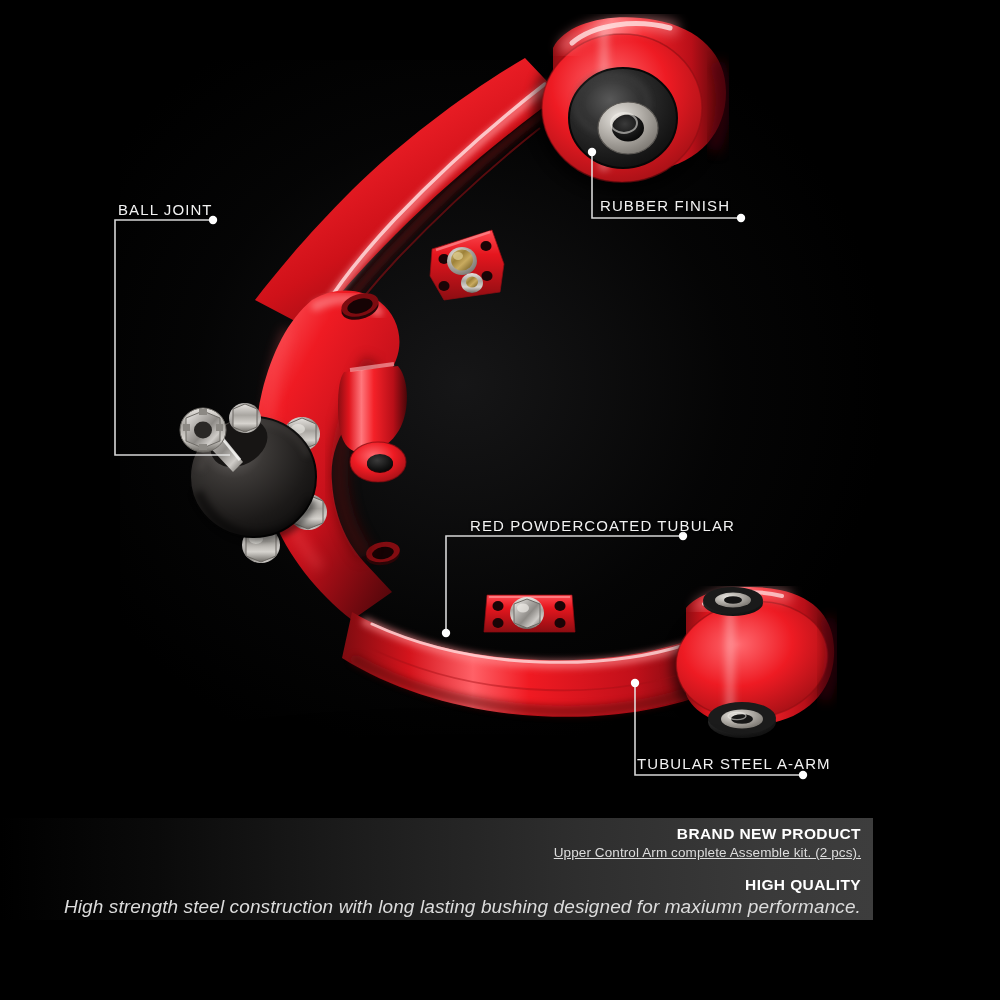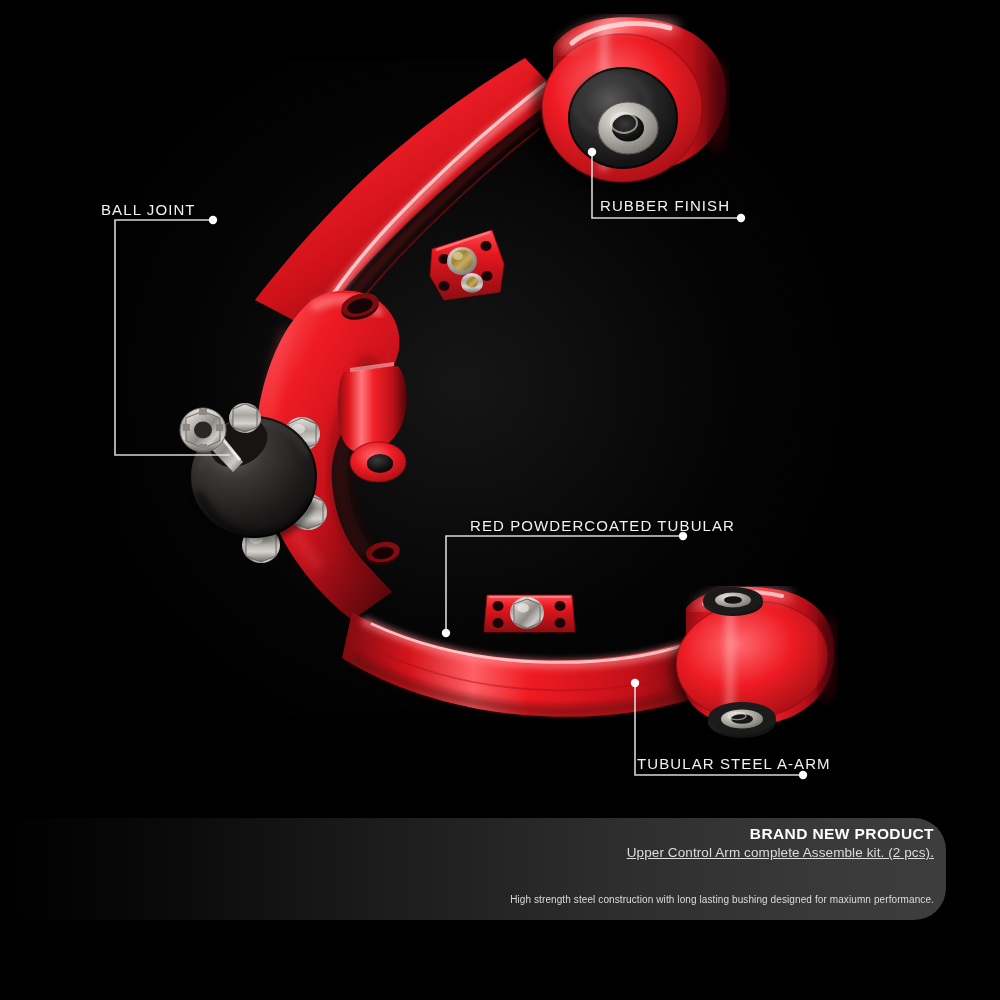--- a/index.html
+++ b/index.html
@@ -15,28 +15,28 @@
   
   #product{position:absolute;left:0;top:0;width:1000px;height:1000px;}
 
   
   .callout{position:absolute;color:#f2f2f2;font-size:15px;letter-spacing:1.1px;
     white-space:nowrap;text-shadow:0 0 3px rgba(0,0,0,.9);font-weight:400;}
   .leader{position:absolute;pointer-events:none;}
   .leader svg{display:block;overflow:visible;}
 
   
-  #banner{position:absolute;left:0;top:818px;width:946px;height:102px;
-    background:linear-gradient(to right,#000000 0%,#0a0a0a 18%,#1d1d1d 42%,#2e2e2e 66%,#3a3a3a 88%,#3d3d3d 100%);border-radius:32px;}
+  #banner{position:absolute;left:0;top:818px;width:873px;height:102px;
+    background:linear-gradient(to right,#000000 0%,#0a0a0a 18%,#1d1d1d 42%,#2e2e2e 66%,#3a3a3a 88%,#3d3d3d 100%);}
   #banner .inner{position:absolute;right:12px;top:6px;text-align:right;}
   .b-title{color:#ffffff;font-size:15.5px;font-weight:700;letter-spacing:.4px;line-height:1.25;}
   .b-sub{color:#dcdcdc;font-size:13.5px;font-weight:400;letter-spacing:.1px;line-height:1.3;margin-top:1px;text-decoration:underline;}
   .b-gap{height:13px;}
   .b-title2{color:#ffffff;font-size:15.5px;font-weight:700;letter-spacing:.4px;line-height:1.25;}
-  .b-sub2{color:#dcdcdc;font-size:10px;font-weight:400;letter-spacing:.1px;line-height:1.3;margin-top:18px;}
+  .b-sub2{color:#dcdcdc;font-size:19px;font-weight:400;letter-spacing:.1px;line-height:1.3;margin-top:1px;font-style:italic;}
 </style>
 </head>
 <body>
 
 <div id="stage">
 
   <div class="bg-glow"></div>
 
   <svg id="product" viewBox="0 0 1000 1000" xmlns="http://www.w3.org/2000/svg">
     <defs>
@@ -331,21 +331,21 @@
 
     <ellipse cx="470" cy="760" rx="300" ry="40" fill="#000" opacity=".5" filter="url(#blur6)"></ellipse>
   </svg>
 
   <div class="leader" style="left:0;top:0;width:1000px;height:1000px;">
     <svg width="1000" height="1000">
       <path d="M213,220 L115,220 L115,455 L230,455" stroke="#e8e8e8" stroke-width="1.6" fill="none" opacity=".92"></path>
       <circle cx="213" cy="220" r="4.2" fill="#ffffff"></circle>
     </svg>
   </div>
-  <div class="callout" style="left:101px;top:201px;">
+  <div class="callout" style="left:118px;top:201px;">
     <span>BALL JOINT</span>
   </div>
 
   <div class="leader" style="left:0;top:0;width:1000px;height:1000px;">
     <svg width="1000" height="1000">
       <path d="M592,152 L592,218 L741,218" stroke="#e8e8e8" stroke-width="1.6" fill="none" opacity=".92"></path>
       <circle cx="592" cy="152" r="4.2" fill="#ffffff"></circle>
       <circle cx="741" cy="218" r="4.2" fill="#ffffff"></circle>
     </svg>
   </div>
@@ -373,17 +373,18 @@
   </div>
   <div class="callout" style="left:637px;top:755px;">
     <span>TUBULAR STEEL A-ARM</span>
   </div>
 
   <div id="banner">
     <div class="inner">
       <div class="b-title">BRAND NEW PRODUCT</div>
       <div class="b-sub">Upper Control Arm complete Assemble kit. (2 pcs).</div>
       <div class="b-gap"></div>
+      <div class="b-title2">HIGH QUALITY</div>
       <div class="b-sub2">High strength steel construction with long lasting bushing designed for maxiumn performance.</div>
     </div>
   </div>
 
 </div>
 
 </body></html>

